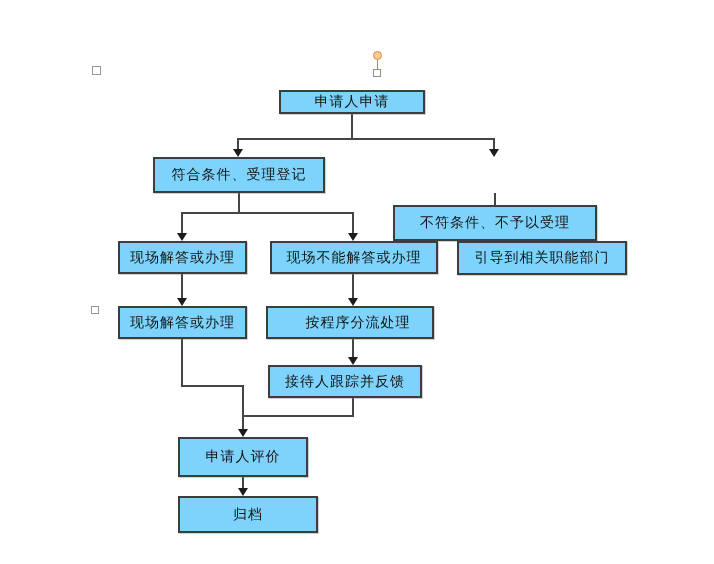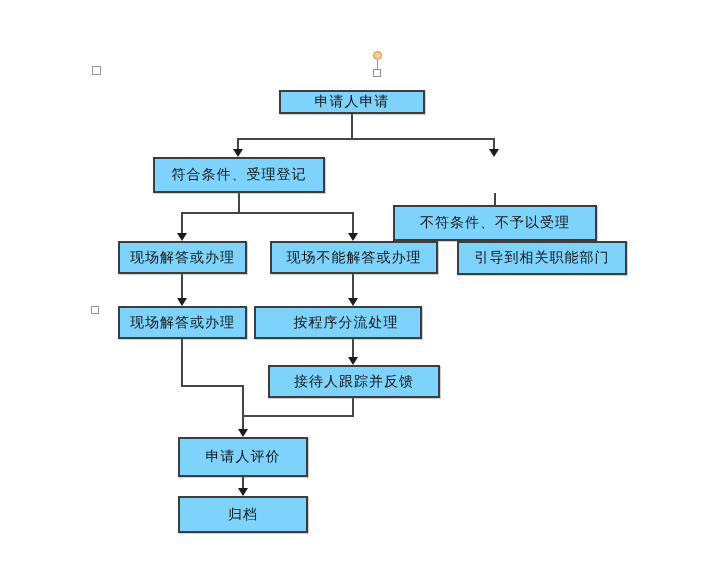--- a/index.html
+++ b/index.html
@@ -100,26 +100,26 @@
   </div>
   <div class="node" style="left:457px;top:241px;width:170px;height:34px;">
     <span>引导到相关职能部门</span>
   </div>
   <div class="node" style="left:270px;top:241px;width:168px;height:33px;">
     <span>现场不能解答或办理</span>
   </div>
   <div class="node" style="left:118px;top:306px;width:129px;height:33px;">
     <span>现场解答或办理</span>
   </div>
-  <div class="node" style="left:254px;top:306px;width:168px;height:33px;padding-left:16px;">
+  <div class="node" style="left:266px;top:306px;width:168px;height:33px;padding-left:16px;">
     <span>按程序分流处理</span>
   </div>
-  <div class="node" style="left:268px;top:365px;width:172px;height:33px;">
+  <div class="node" style="left:268px;top:365px;width:154px;height:33px;">
     <span>接待人跟踪并反馈</span>
   </div>
   <div class="node" style="left:178px;top:437px;width:130px;height:40px;">
     <span>申请人评价</span>
   </div>
-  <div class="node" style="left:178px;top:496px;width:130px;height:37px;">
+  <div class="node" style="left:178px;top:496px;width:140px;height:37px;">
     <span>归档</span>
   </div>
 
 </div>
 
 </body></html>

